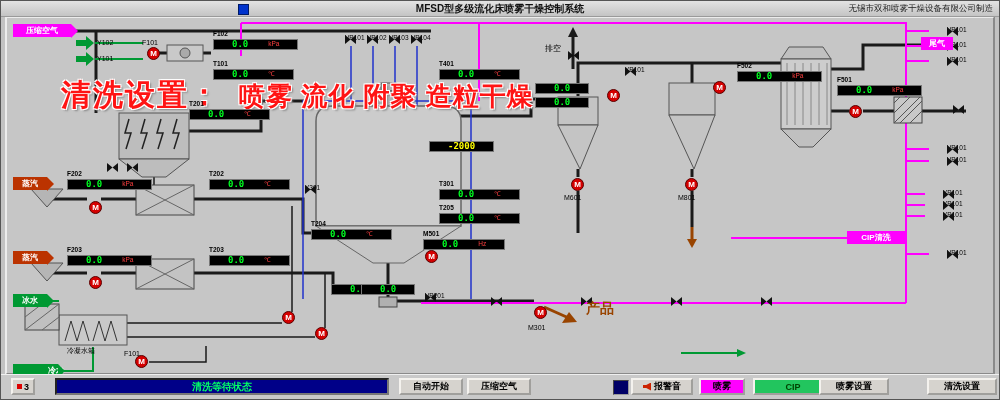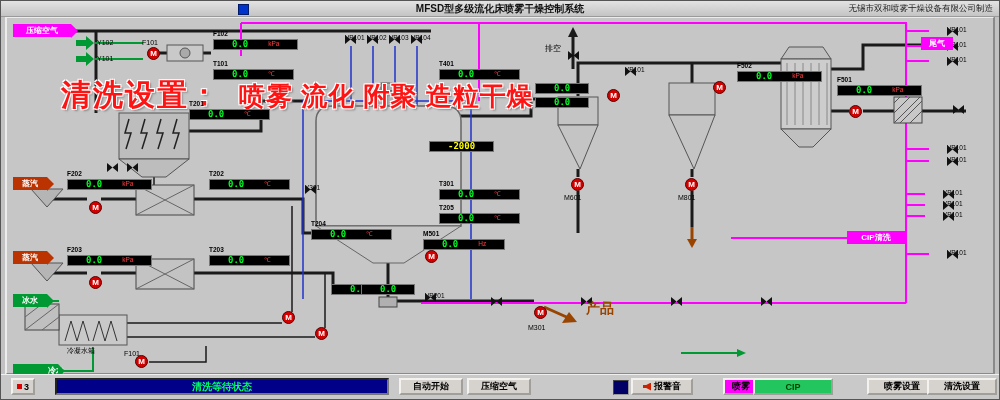--- a/index.html
+++ b/index.html
@@ -563,19 +563,19 @@
     <div class="statusbar">
       <span>清洗等待状态</span>
     </div>
     <button class="btn" style="left:398px;width:64px">自动开始</button>
     <button class="btn" style="left:466px;width:64px">压缩空气</button>
     <div class="alarm-ind"></div>
     <button class="btn" style="left:630px;width:62px">
         <span class="spk"></span>
         <span>报警音</span>
       </button>
-    <button class="btn spray" style="left:722px;width:36px">喷雾</button>
+    <button class="btn spray" style="left:698px;width:46px">喷雾</button>
     <button class="btn cip" style="left:752px;width:80px">CIP</button>
-    <button class="btn" style="left:866px;width:70px">喷雾设置</button>
+    <button class="btn" style="left:818px;width:70px">喷雾设置</button>
     <button class="btn" style="left:926px;width:70px">清洗设置</button>
   </div>
 
 </div>
 
 </body></html>

